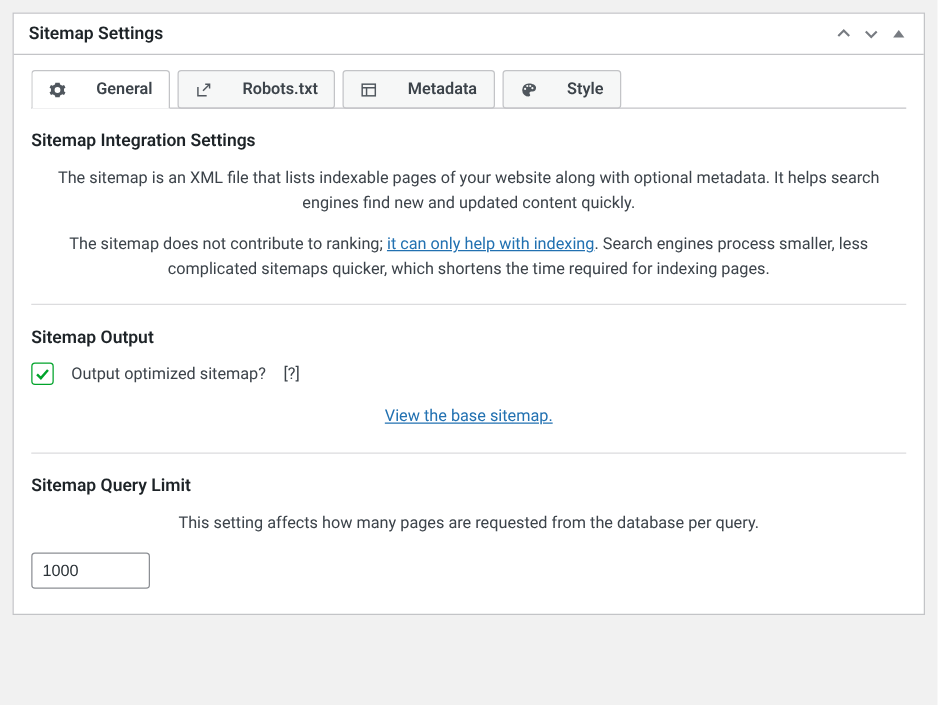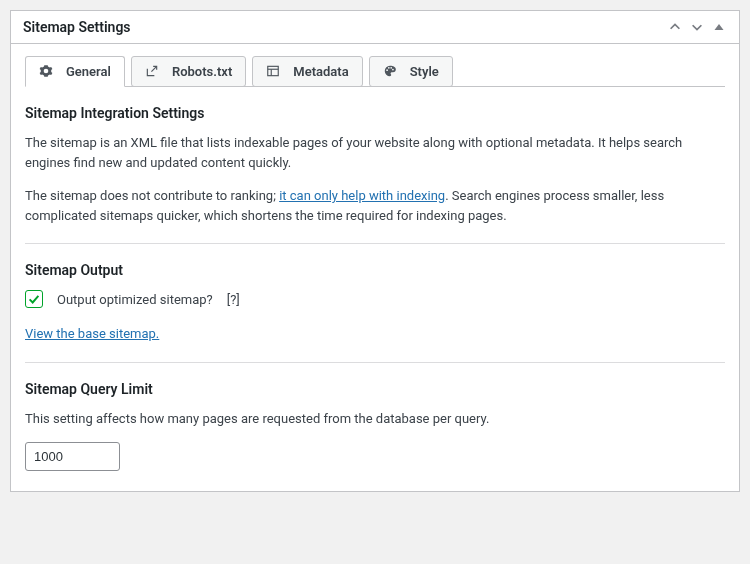--- a/index.html
+++ b/index.html
@@ -42,21 +42,22 @@
     cursor: pointer;
     color: #787c82;
   }
   .tabs {
     display: flex;
     gap: 6px;
     padding: 12px 14px 0 14px;
   }
   .tab {
     display: flex;
-    gap: 13px;
+    align-items: center;
+    gap: 24px;
     padding: 7px 13px;
     border: 1px solid #c3c4c7;
     border-radius: 3px;
     background: #f6f7f7;
     color: #3c434a;
     font-weight: 600;
     font-size: 13px;
     cursor: pointer;
     position: relative;
   }
@@ -88,20 +89,21 @@
   h4.section-h {
     font-size: 14px;
     font-weight: 600;
     color: #1d2327;
     margin: 0 0 12px 0;
   }
   p.desc {
     margin: 0 0 14px 0;
     line-height: 1.5;
     color: #3c434a;
+    text-align: center;
   }
   a.link {
     color: #2271b1;
     text-decoration: underline;
   }
   hr.divider {
     border: none;
     border-top: 1px solid #dcdcde;
     margin: 18px 0;
   }

